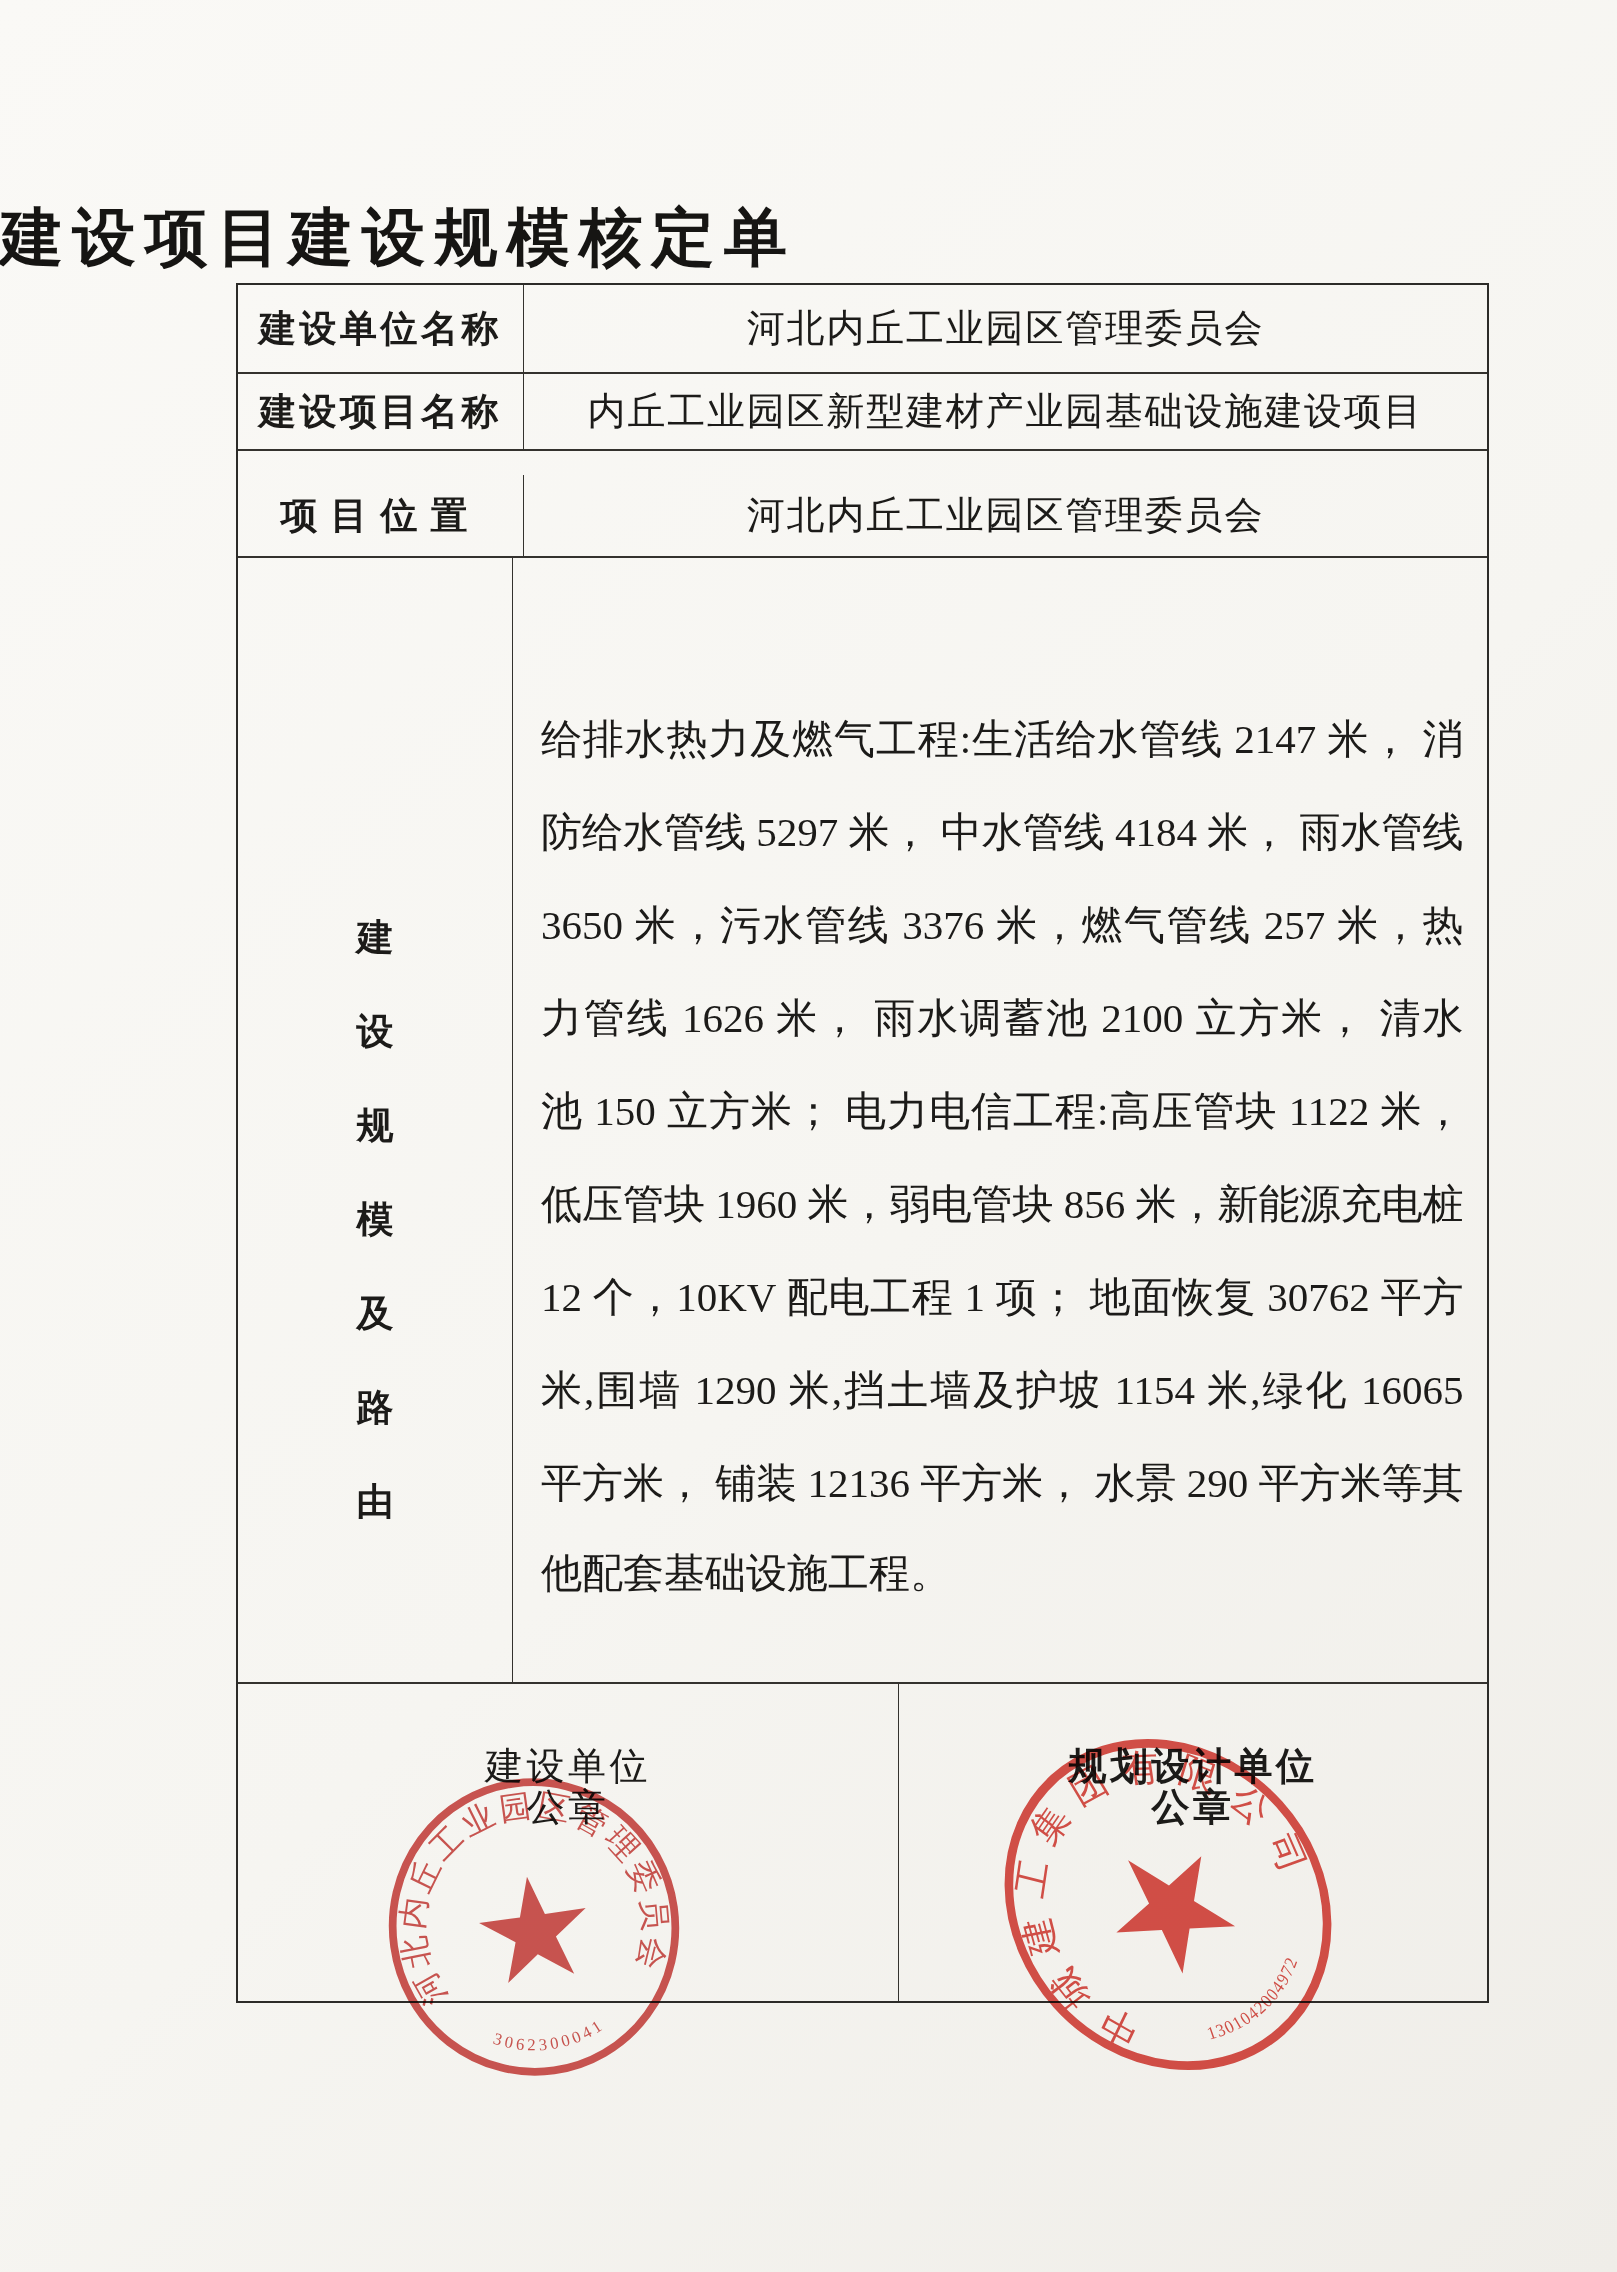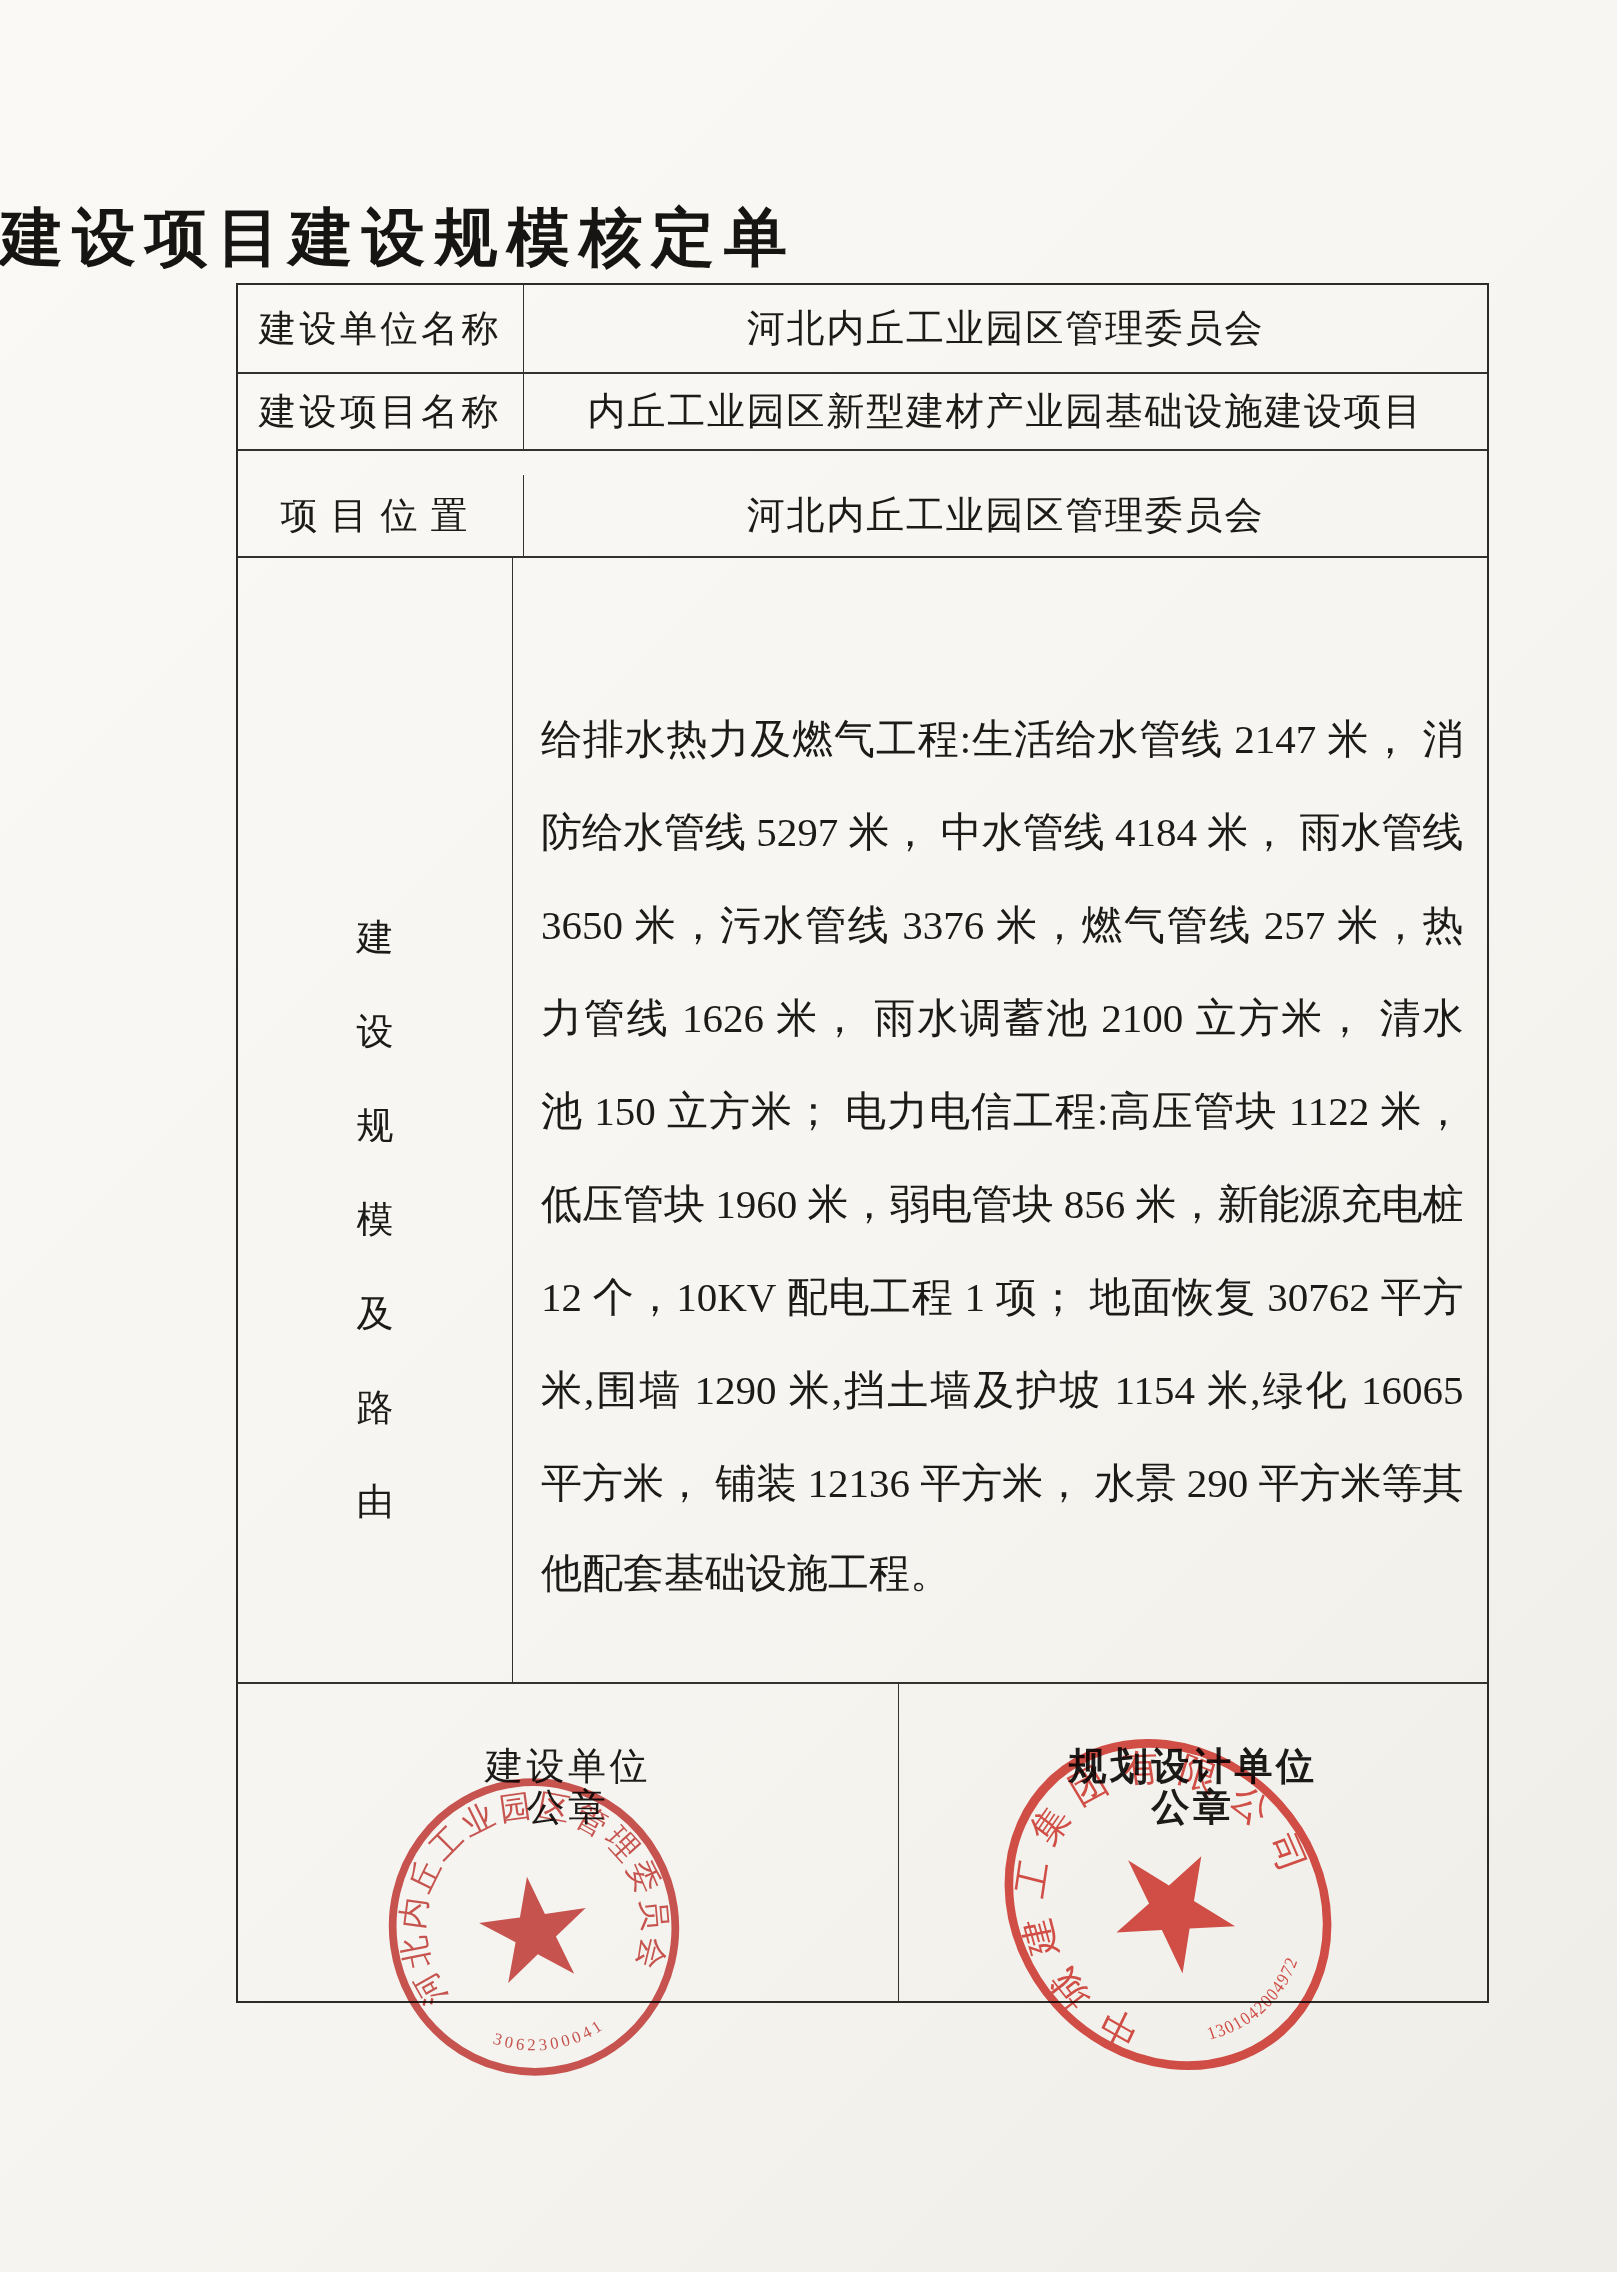--- a/index.html
+++ b/index.html
@@ -36,20 +36,21 @@
   .r3{height:83px;margin-top:24px;}
   .r4{height:1126px;}
   .r5{flex:1;}
   .cell{box-sizing:border-box;}
   .label-col{
     width:286px;
     border-right:1.8px solid #34322e;
     display:flex;align-items:center;justify-content:center;
     font-size:37px;
     letter-spacing:3.5px;
+    font-weight:bold;
   }
   .r3 .label-col{letter-spacing:13px;}
   .value-col{
     flex:1;
     display:flex;align-items:center;justify-content:center;
     font-size:38px;
     letter-spacing:1.8px;
   }
   .vlabel{
     flex-direction:column;

